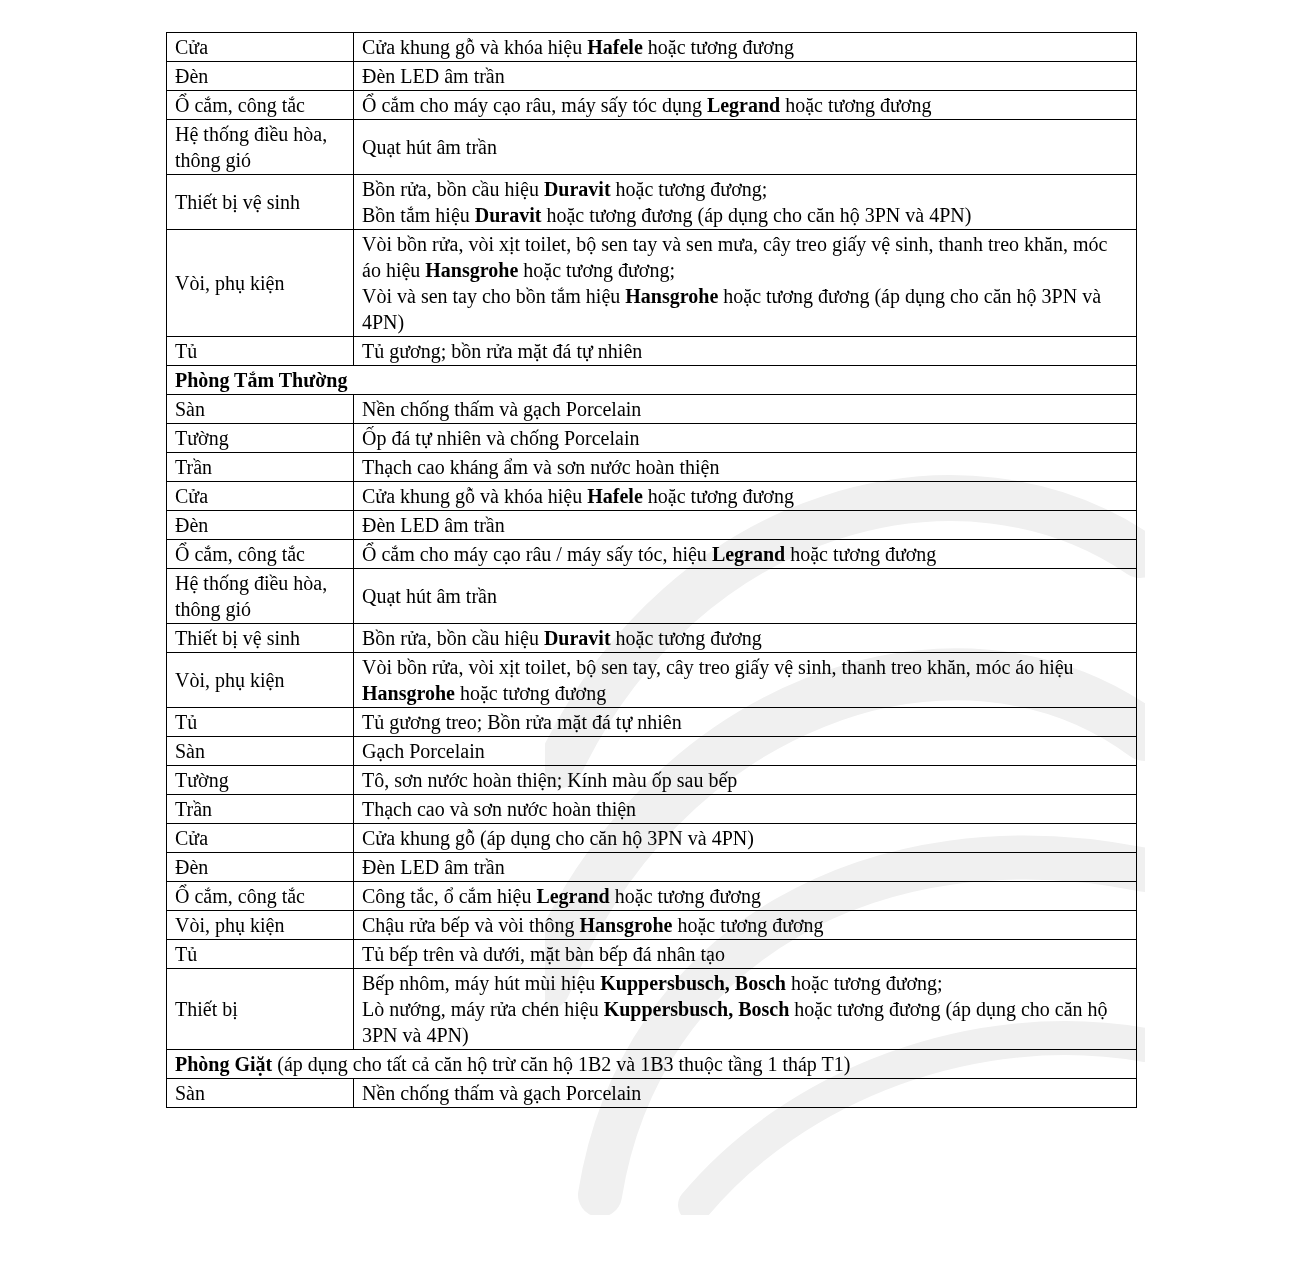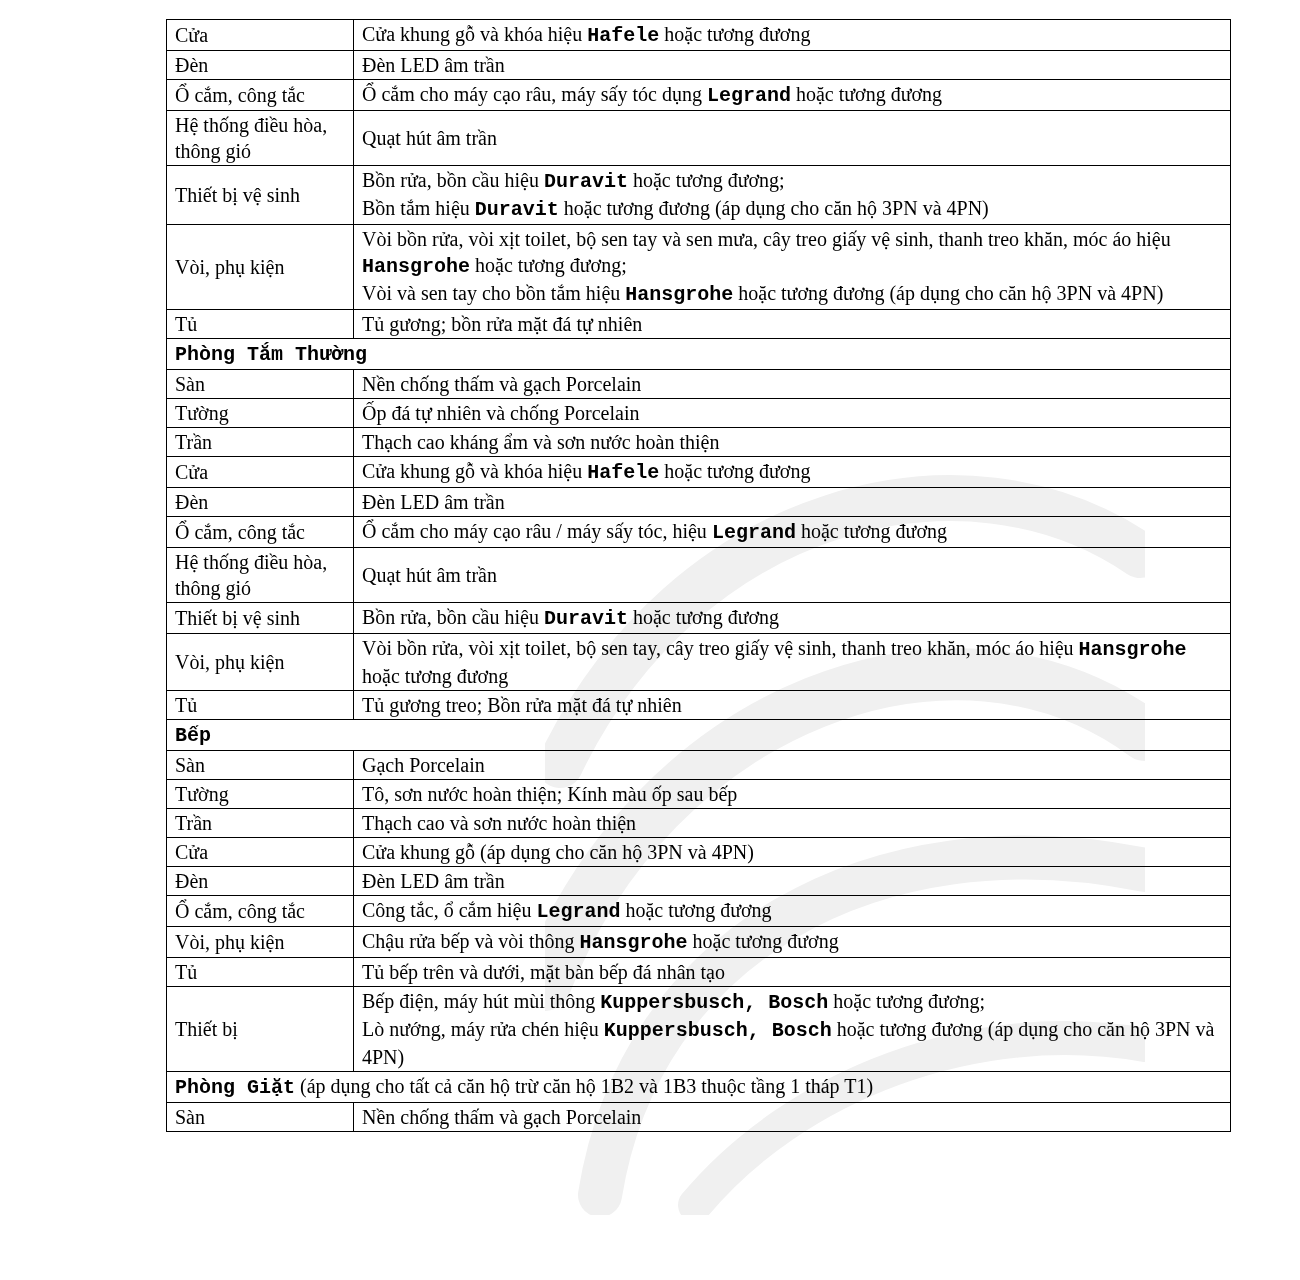--- a/index.html
+++ b/index.html
@@ -20,22 +20,22 @@
   }
   .watermark{
     position:absolute;
     left:545px;top:425px;
     width:600px;height:790px;
     z-index:0;
     pointer-events:none;
   }
   table.spec{
     position:absolute;
-    left:166px;top:19px;
-    width:1065px;
+    left:166px;top:32px;
+    width:971px;
     border-collapse:collapse;
     table-layout:fixed;
     z-index:1;
     background:transparent;
     border:1px solid var(--border);
   }
   table.spec td{
     border:1px solid var(--border);
     font-size:20px;
     line-height:26px;
@@ -45,21 +45,21 @@
   }
   td.c1{ padding-right:6px; }
   td.c2{
     padding-left:10px;
     white-space:pre-wrap;
   }
   td.sec{
     padding:7px 8px;
     margin-left:28px;
   }
-  .b{ font-weight:bold;font-family:Liberation Mono, monospace; }
+  .b{ font-weight:bold; }
 </style>
 </head>
 <body>
 
 <svg class="watermark" viewBox="0 0 600 790" xmlns="http://www.w3.org/2000/svg" aria-hidden="true">
   <g fill="none" stroke="#f0f0f0" stroke-linecap="round">
     <path d="M 15 340 C 140 80, 420 10, 595 130" stroke-width="46"></path>
     <path d="M 0 560 C 110 280, 410 170, 600 310" stroke-width="52"></path>
     <path d="M 55 770 C 95 520, 330 390, 600 445" stroke-width="44"></path>
     <path d="M 150 780 C 250 660, 430 590, 600 620" stroke-width="34"></path>
@@ -139,23 +139,20 @@
       </tr>
       <tr>
         <td class="c1">Vòi, phụ kiện</td>
         <td class="c2"><span>Vòi bồn rửa, vòi xịt toilet, bộ sen tay, cây treo giấy vệ sinh, thanh treo khăn, móc áo hiệu </span><span class="b">Hansgrohe</span><span> hoặc tương đương</span></td>
       </tr>
       <tr>
         <td class="c1">Tủ</td>
         <td class="c2"><span>Tủ gương treo; Bồn rửa mặt đá tự nhiên</span></td>
       </tr>
       <tr>
-        <td colspan="2" class="sec"><span class="b">Bếp</span></td>
-      </tr>
-      <tr>
         <td class="c1">Sàn</td>
         <td class="c2"><span>Gạch Porcelain</span></td>
       </tr>
       <tr>
         <td class="c1">Tường</td>
         <td class="c2"><span>Tô, sơn nước hoàn thiện; Kính màu ốp sau bếp</span></td>
       </tr>
       <tr>
         <td class="c1">Trần</td>
         <td class="c2"><span>Thạch cao và sơn nước hoàn thiện</span></td>
@@ -175,21 +172,21 @@
       <tr>
         <td class="c1">Vòi, phụ kiện</td>
         <td class="c2"><span>Chậu rửa bếp và vòi thông </span><span class="b">Hansgrohe</span><span> hoặc tương đương</span></td>
       </tr>
       <tr>
         <td class="c1">Tủ</td>
         <td class="c2"><span>Tủ bếp trên và dưới, mặt bàn bếp đá nhân tạo</span></td>
       </tr>
       <tr>
         <td class="c1">Thiết bị</td>
-        <td class="c2"><span>Bếp điện, máy hút mùi thông </span><span class="b">Kuppersbusch, Bosch</span><span> hoặc tương đương;
+        <td class="c2"><span>Bếp nhôm, máy hút mùi hiệu </span><span class="b">Kuppersbusch, Bosch</span><span> hoặc tương đương;
 Lò nướng, máy rửa chén hiệu </span><span class="b">Kuppersbusch, Bosch</span><span> hoặc tương đương (áp dụng cho căn hộ 3PN và 4PN)</span></td>
       </tr>
       <tr>
         <td colspan="2" class="sec"><span class="b">Phòng Giặt</span><span> (áp dụng cho tất cả căn hộ trừ căn hộ 1B2 và 1B3 thuộc tầng 1 tháp T1)</span></td>
       </tr>
       <tr>
         <td class="c1">Sàn</td>
         <td class="c2"><span>Nền chống thấm và gạch Porcelain</span></td>
       </tr>
     </tbody>

